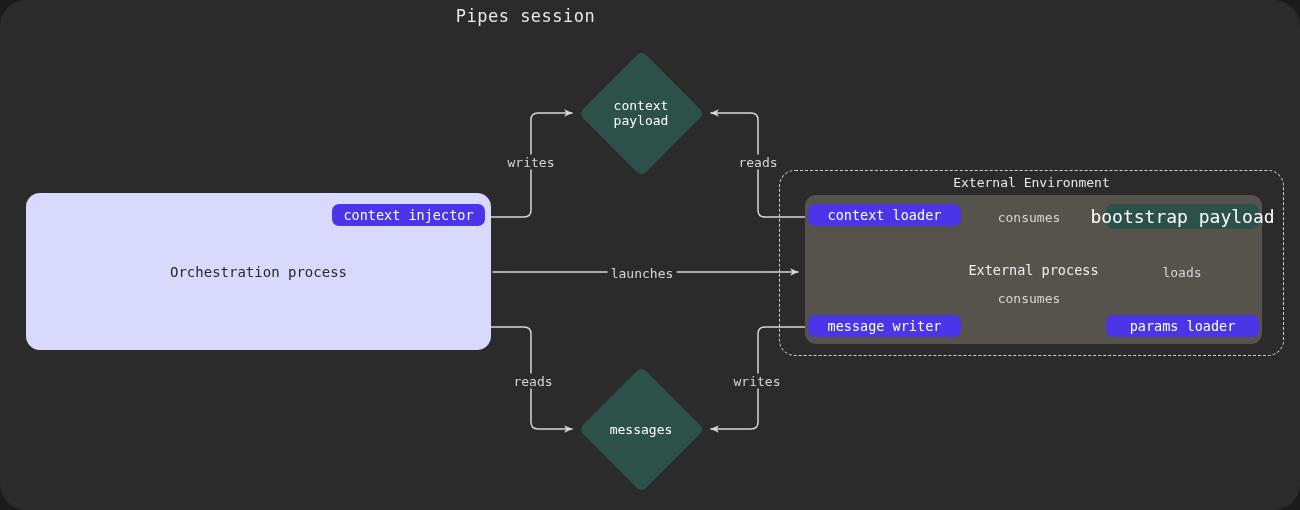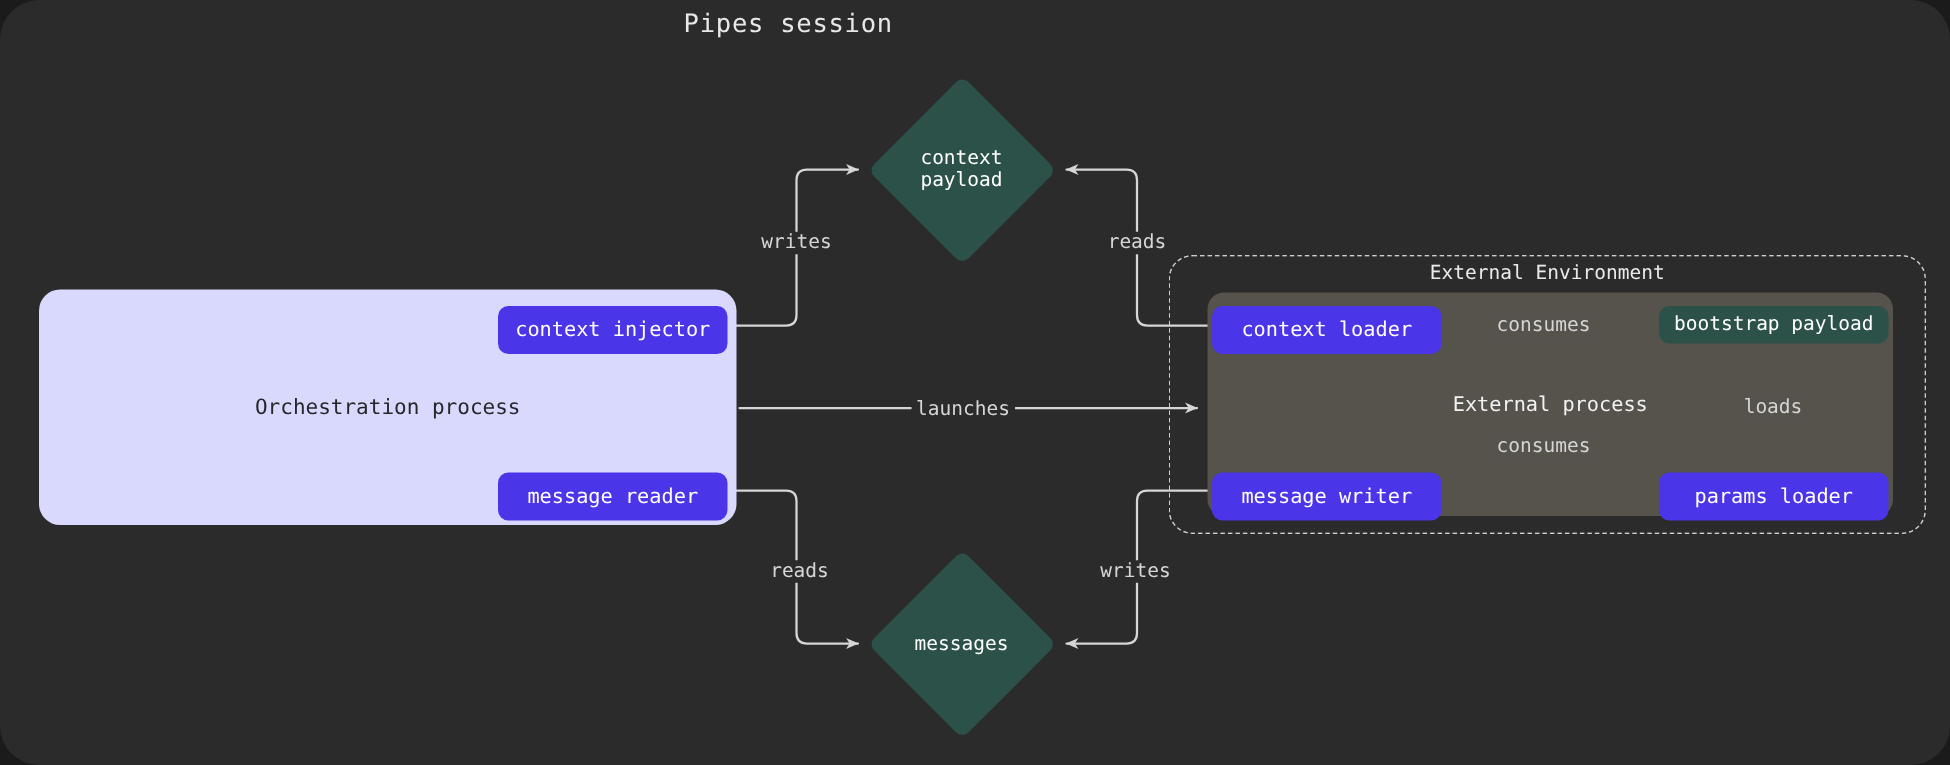--- a/index.html
+++ b/index.html
@@ -62,21 +62,21 @@
     align-items: center;
     justify-content: center;
     color: #26262b;
     font-size: 14px;
     border-radius: 18px;
   }
 
   
   .pill {
     position: absolute;
-    height: 32px;
+    height: 22px;
     background: #4b35e8;
     color: #ffffff;
     border-radius: 7px;
     display: flex;
     align-items: center;
     justify-content: center;
     font-size: 13.5px;
     white-space: nowrap;
     box-sizing: border-box;
   }
@@ -91,21 +91,21 @@
     left: 1106px;
     top: 204px;
     width: 153px;
     height: 25px;
     background: #2b5149;
     color: #ffffff;
     border-radius: 7px;
     display: flex;
     align-items: center;
     justify-content: center;
-    font-size: 13px;
+    font-size: 18px;
     white-space: nowrap;
   }
 
   
   .diamond-wrap {
     position: absolute;
     width: 126px;
     height: 126px;
   }
   .diamond-shape {
@@ -219,21 +219,20 @@
 
       <path d="M1183,315 L1183,238" marker-end="url(#arrow)"></path>
     </g>
   </svg>
 
   <div class="node" id="orchestration">
     <div class="panel-label">Orchestration process</div>
   </div>
 
   <div class="pill" id="pill-context-injector">context injector</div>
-  <div class="pill" id="pill-message-reader">message reader</div>
 
   <div class="node" id="external-env"></div>
   <div id="external-env-title">External Environment</div>
 
   <div class="node" id="external-process"></div>
   <div id="external-process-label">External process</div>
 
   <div class="pill" id="pill-context-loader">context loader</div>
   <div class="pill" id="pill-params-loader">params loader</div>
   <div class="pill" id="pill-message-writer">message writer</div>

